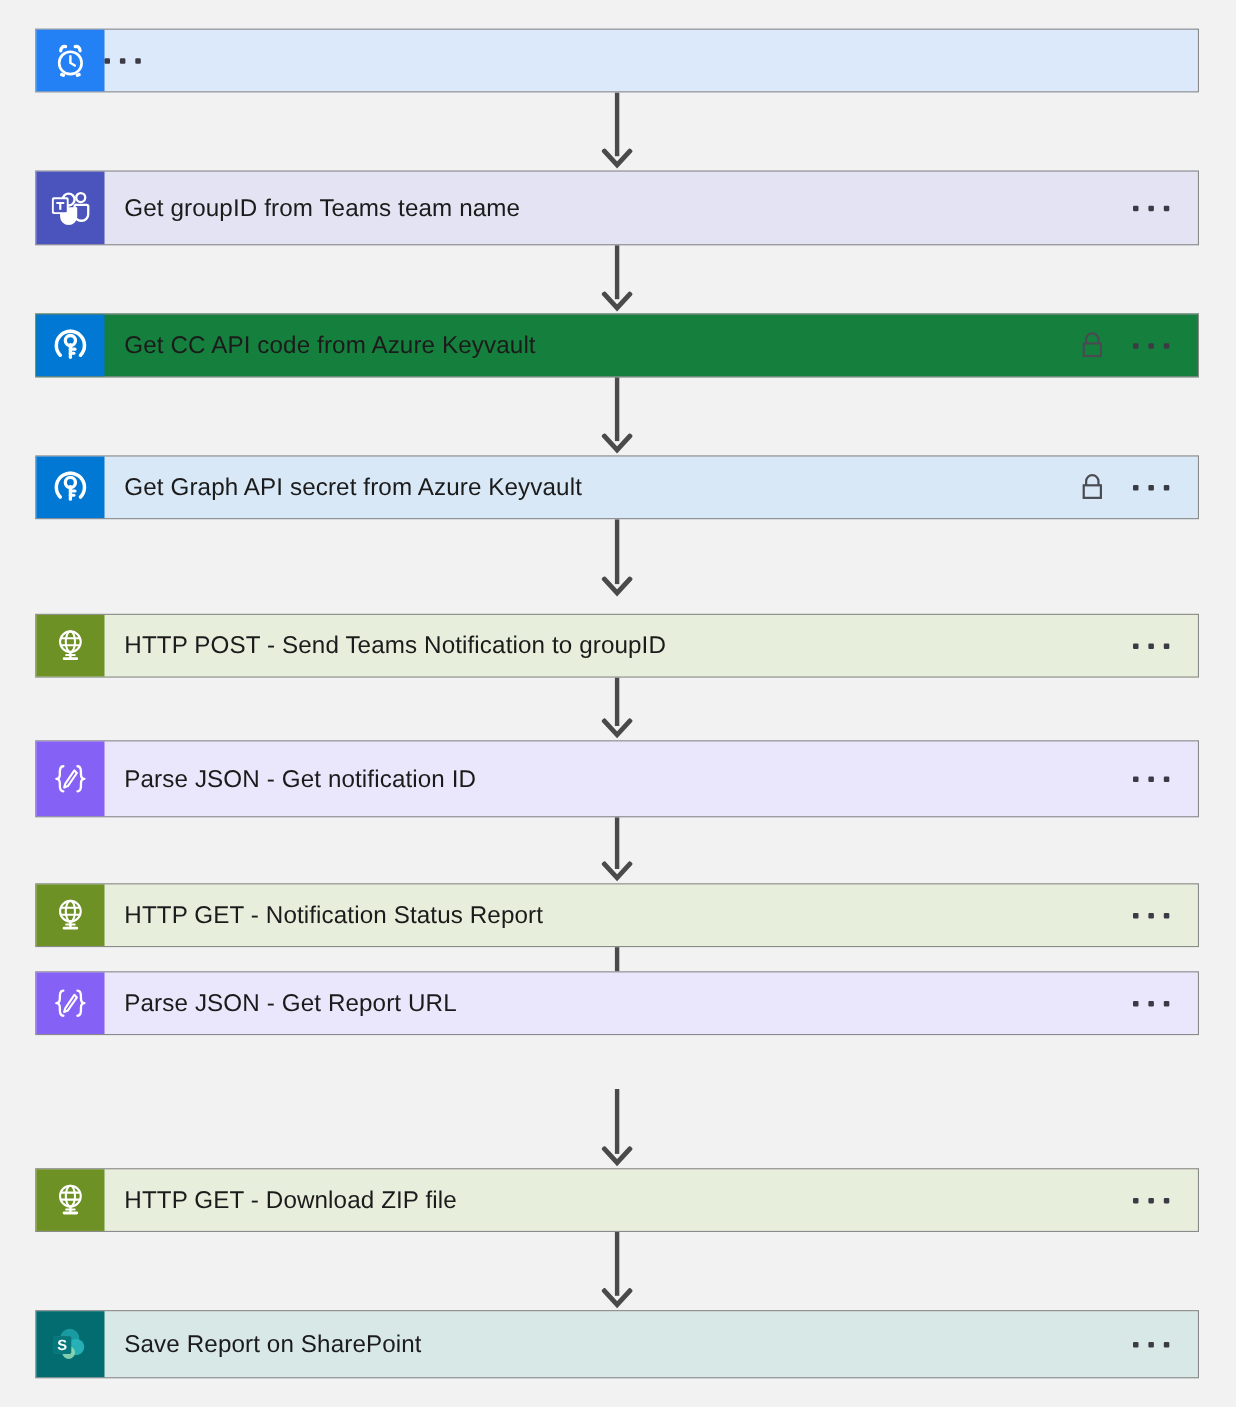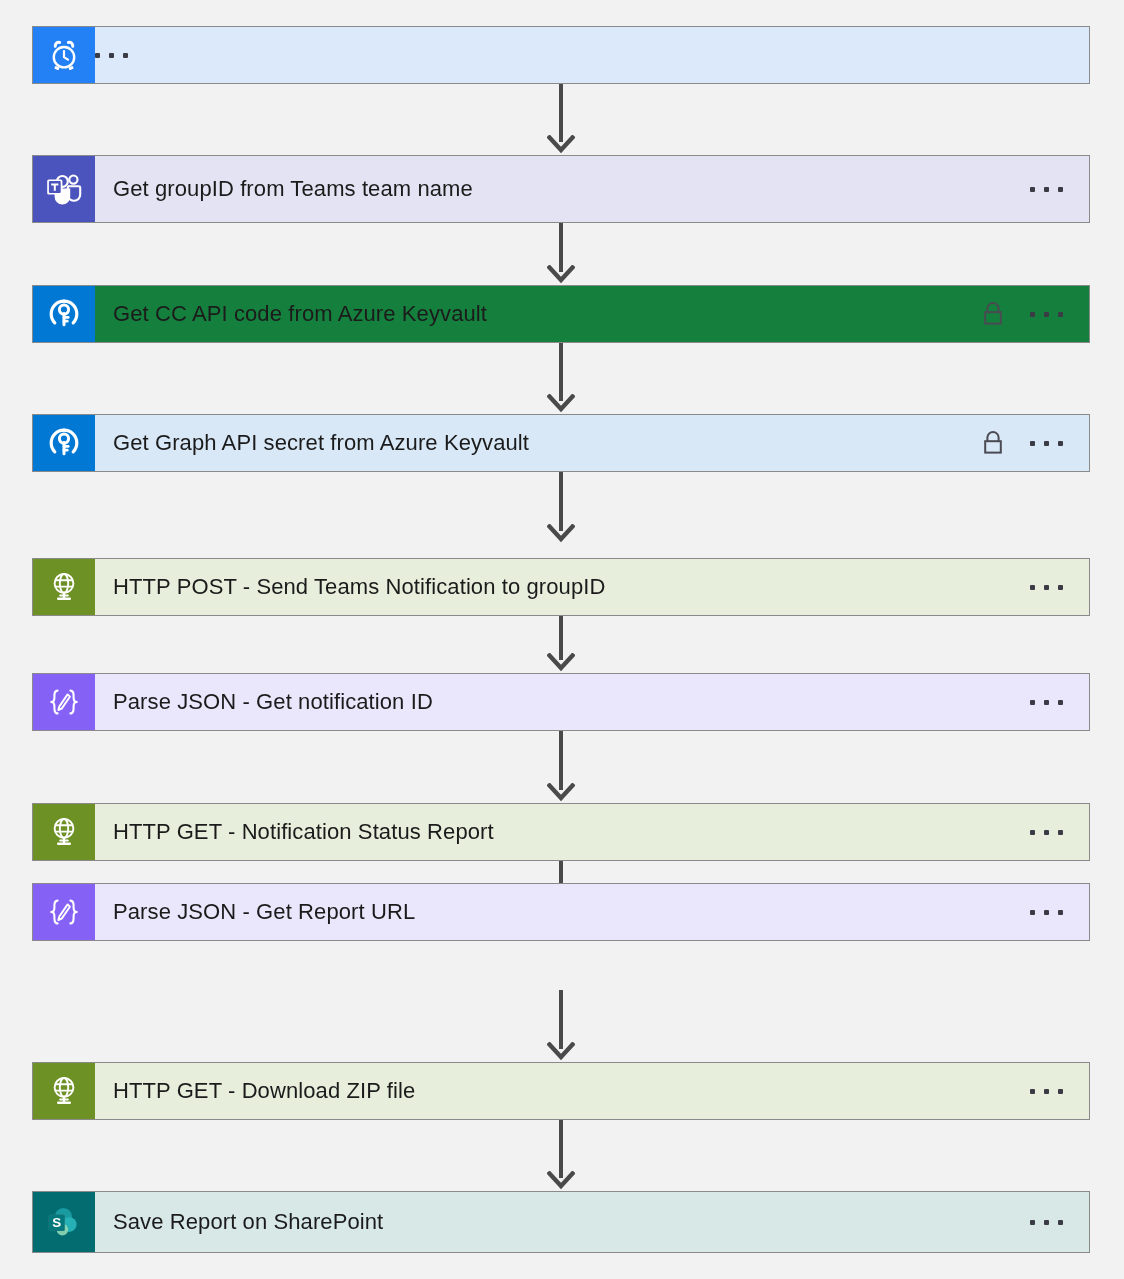--- a/index.html
+++ b/index.html
@@ -300,21 +300,21 @@
         <span class="node-title">HTTP POST - Send Teams Notification to groupID</span>
       </div>
       <div class="node-right">
         <span class="ellipsis">
           <span class="dot"></span>
           <span class="dot"></span>
           <span class="dot"></span>
         </span>
       </div>
     </div>
-    <div class="node" style="top: 673px; height: 58px; background: rgb(234, 230, 251); border-color: rgb(138, 138, 138);">
+    <div class="node" style="top: 673px; height: 70px; background: rgb(234, 230, 251); border-color: rgb(138, 138, 138);">
       <div class="node-icon" style="background: rgb(134, 97, 245);">
         <svg width="36" height="32" viewBox="0 0 36 32" aria-hidden="true">
         <path d="M11.6 4.6 c-3.6 0 -3.2 4.8 -3.2 7.2 c0 2.4 -1.2 4.2 -3.2 4.2 c2 0 3.2 1.8 3.2 4.2 c0 2.4 -0.4 7.2 3.2 7.2" fill="none" stroke="#ffffff" stroke-width="2.1" stroke-linecap="round" stroke-linejoin="round"></path>
         <path d="M24.4 4.6 c3.6 0 3.2 4.8 3.2 7.2 c0 2.4 1.2 4.2 3.2 4.2 c-2 0 -3.2 1.8 -3.2 4.2 c0 2.4 0.4 7.2 -3.2 7.2" fill="none" stroke="#ffffff" stroke-width="2.1" stroke-linecap="round" stroke-linejoin="round"></path>
         <path d="M21.6 8.4 L13.4 20.4 l-1.1 3.6 l3.4 -1.4 L23.9 10.7 z" fill="none" stroke="#ffffff" stroke-width="1.9" stroke-linejoin="round"></path>
       </svg>
       </div>
       <div class="node-body">
         <span class="node-title">Parse JSON - Get notification ID</span>
       </div>

